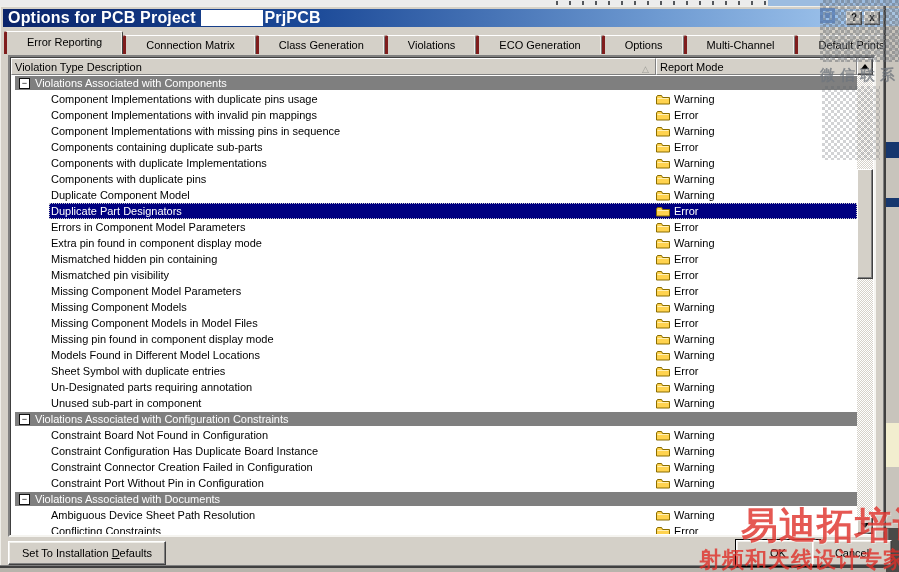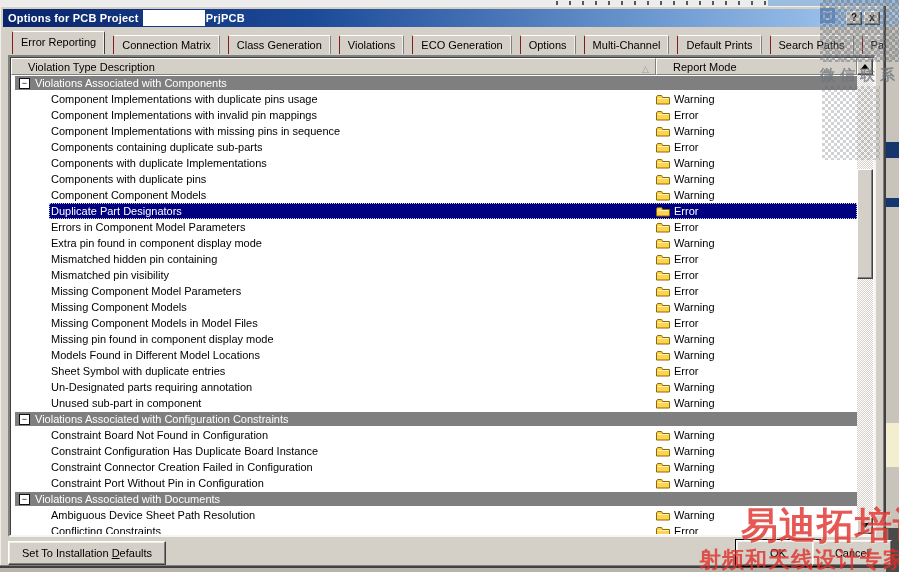--- a/index.html
+++ b/index.html
@@ -17,45 +17,45 @@
   .right-sliver { position:absolute; left:886px; top:6px; width:13px; height:566px; background:#c8c4bc; }
   .sliver-seg { position:absolute; left:0; width:13px; }
 
   
   .dialog { position:absolute; left:0; top:6px; width:886px; height:562px; background:#d4d0c8;
     border-right:2px solid #404040; border-bottom:2px solid #404040;
     box-shadow: inset -1px -1px 0 #808080, inset 1px 1px 0 #f0efea; }
   .titlebar { position:absolute; left:3px; top:3px; width:880px; height:18px;
     background:linear-gradient(90deg,#0a246a 0%,#1c4a98 35%,#6f9bd2 75%,#a6caf0 100%);
     display:flex; align-items:center; padding-left:5px; }
-  .titlebar .t-text { color:#fff; font-weight:bold; font-size:11px; letter-spacing:0.2px; white-space:pre; }
+  .titlebar .t-text { color:#fff; font-weight:bold; font-size:16px; letter-spacing:0.2px; white-space:pre; }
   .redact-box { width:62px; height:16px; background:#fff; margin:0 1px; }
   .tb-buttons { position:absolute; right:3px; top:2px; display:flex; gap:2px; }
   .tb-btn { width:16px; height:14px; background:#d4d0c8; font-size:10px; font-weight:bold; line-height:12px;
     text-align:center; border-top:1px solid #fff; border-left:1px solid #fff;
     border-right:1px solid #404040; border-bottom:1px solid #404040;
     box-shadow: inset -1px -1px 0 #808080; cursor:default; }
 
   
   .tab-strip { position:absolute; left:4px; top:24px; width:879px; height:24px;
     display:flex; align-items:flex-end; overflow:hidden; }
-  .tab { height:19px; padding:0 8px; background:#d4d0c8; white-space:nowrap;
-    border-top:1px solid #fff; border-left:1px solid #7f1d1d; border-right:1px solid #808080;
+  .tab { height:19px; padding:0 20px; background:#d4d0c8; white-space:nowrap;
+    border-top:1px solid #fff; border-left:3px solid #7f1d1d; border-right:1px solid #808080;
     border-top-left-radius:2px; border-top-right-radius:2px;
-    line-height:18px; box-shadow: inset -1px 0 0 #f0efea; margin-left: 8px; }
+    line-height:18px; box-shadow: inset -1px 0 0 #f0efea; }
   .tab.active { height:23px; font-weight:normal; z-index:2; position:relative;
     border-right:1px solid #404040; line-height:21px; }
 
   
   .list { position:absolute; left:8px; top:49px; width:868px; height:482px; background:#fff;
     border-top:2px solid #808080; border-left:2px solid #808080;
     border-right:2px solid #f5f4f0; border-bottom:2px solid #f5f4f0;
     box-shadow: inset 1px 1px 0 #404040; }
   .list-header { position:absolute; left:1px; top:1px; right:17px; height:17px; display:flex; background:#d4d0c8; }
-  .hcell { position:relative; height:17px; line-height:16px; padding-left:16px; background:#d4d0c8;
+  .hcell { position:relative; height:17px; line-height:16px; padding-left:3px; background:#d4d0c8;
     border-top:1px solid #fff; border-left:1px solid #fff;
     border-right:1px solid #808080; border-bottom:1px solid #808080; white-space:nowrap; }
   .hcell.c1 { width:645px; }
   .hcell.c2 { flex:1; }
   .sort-ico { position:absolute; right:6px; top:2px; font-size:9px; color:#9a9a94; }
   .list-body { position:absolute; left:1px; top:18px; right:17px; bottom:1px; overflow:hidden; background:#fff; }
 
   .grow { position:relative; height:16px; background:#fff; }
   .grow .bar { position:absolute; left:4px; right:0; top:1px; bottom:1px; background:#7f7f7f; }
   .grow .glabel { position:absolute; left:24px; top:0; line-height:16px; color:#fff; }
@@ -236,21 +236,21 @@
     <span class="mode">
       <svg class="folder" viewBox="0 0 14 11">
         <path d="M0.5 3 L0.5 10 L13.5 10 L13.5 3.5 L6.6 3.5 L5.6 1.5 L1.5 1.5 Z" fill="#ffd34f" stroke="#8a6d00" stroke-width="1"></path>
         <path d="M1.5 4.5 L12.5 4.5" stroke="#fff0b6" stroke-width="1"></path>
       </svg>
       <span class="mode-text">Warning</span>
     </span>
   </div>
           <div class="vrow">
 
-    <span class="vlabel">Component Component Models</span>
+    <span class="vlabel">Duplicate Component Model</span>
     <span class="mode">
       <svg class="folder" viewBox="0 0 14 11">
         <path d="M0.5 3 L0.5 10 L13.5 10 L13.5 3.5 L6.6 3.5 L5.6 1.5 L1.5 1.5 Z" fill="#ffd34f" stroke="#8a6d00" stroke-width="1"></path>
         <path d="M1.5 4.5 L12.5 4.5" stroke="#fff0b6" stroke-width="1"></path>
       </svg>
       <span class="mode-text">Warning</span>
     </span>
   </div>
           <div class="vrow selected">
     <span class="sel-bg"></span>

